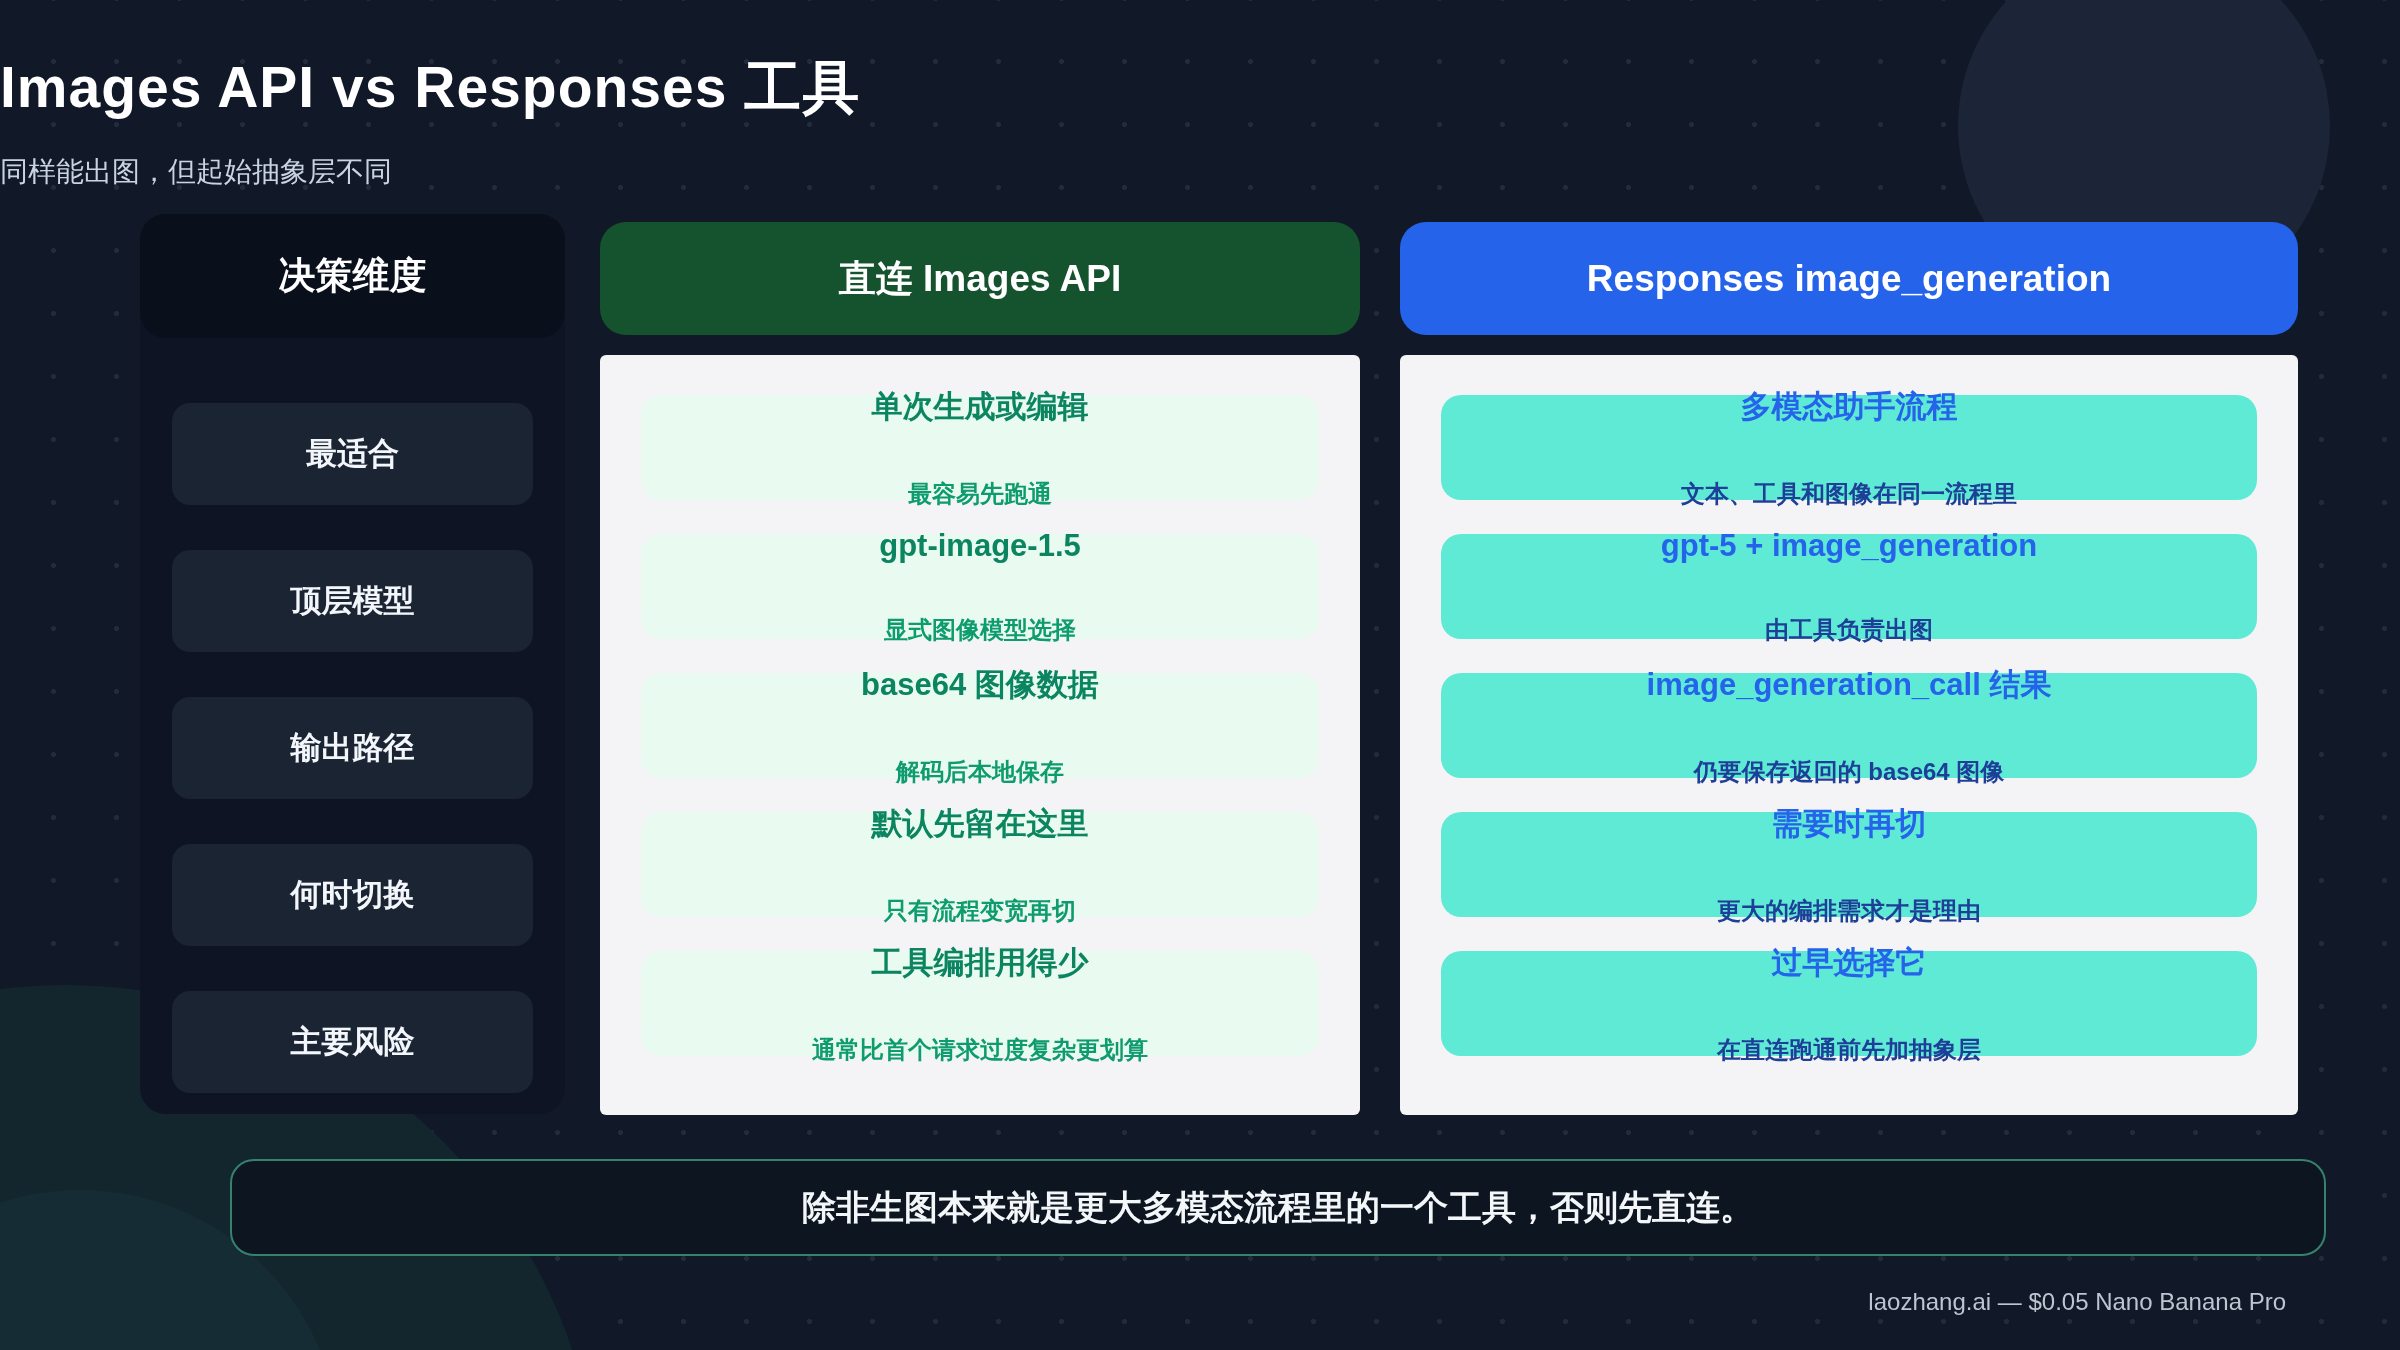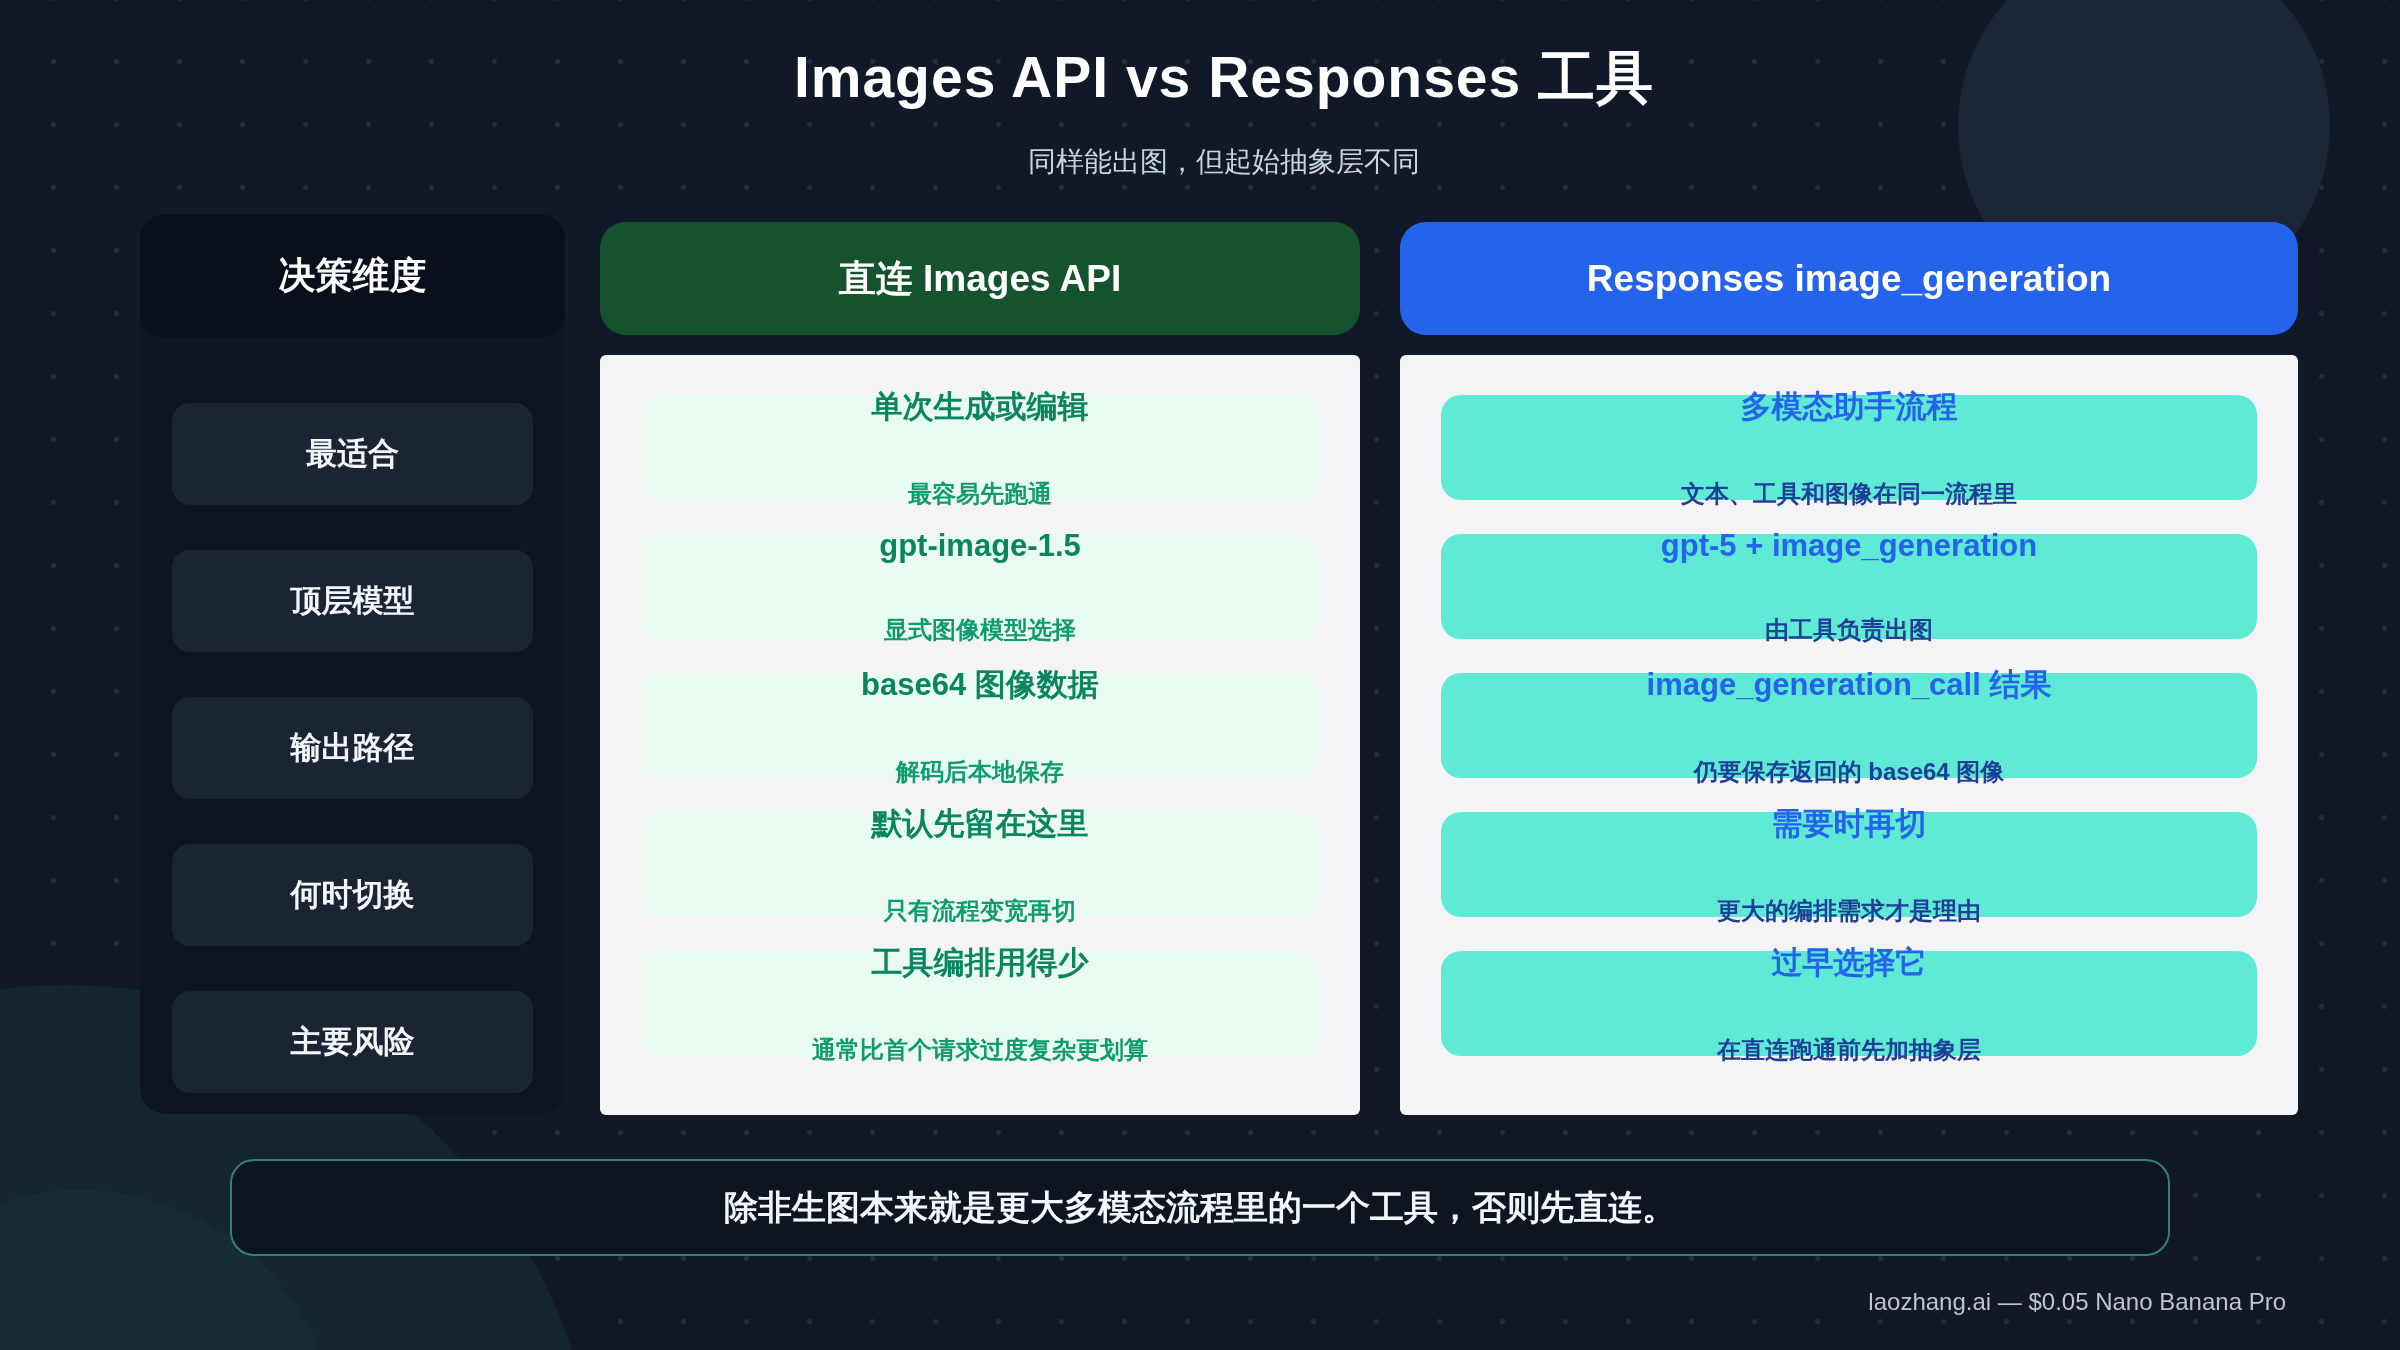--- a/index.html
+++ b/index.html
@@ -16,21 +16,21 @@
     background-image:radial-gradient(circle, rgba(150,170,200,0.13) 2.2px, transparent 2.8px);
     background-size:63px 63px;
     background-position:22px 30px;
     pointer-events:none;
   }
   .circle { position:absolute; border-radius:50%; }
   .circle-tr { left:1958px; top:-60px; width:372px; height:372px; background:#1b2537; }
   .circle-bl { left:-470px; top:985px; width:1070px; height:1070px; background:#13262e; }
   .circle-bl2 { left:-180px; top:1190px; width:520px; height:520px; background:#17313a; opacity:.55; }
 
-  .page-header { position:absolute; top:40px; left:0; right:0; text-align:center; z-index:3;padding-left:48px; }
+  .page-header { position:absolute; top:50px; left:0; right:0; text-align:left; z-index:3; }
   .page-title { font-size:57px; font-weight:bold; letter-spacing:1px; }
   .page-subtitle { margin-top:26px; font-size:28px; color:#c9d4e2; font-weight:500; }
 
   
   .dims-panel {
     position:absolute; left:140px; top:214px; width:425px; height:900px;
     background:#0e1424; border-radius:26px; z-index:2;
   }
   .dims-header {
     height:124px; background:#0a0f1c; border-radius:26px;
@@ -67,21 +67,21 @@
   .col-green .cell { background:#e9faf1; }
   .col-blue  .cell { background:#5eead4;text-align:center; }
   .cell-title { font-size:31px; font-weight:bold; }
   .cell-sub   { font-size:24px; font-weight:600;margin-top:43px; }
   .col-green .cell-title { color:#0b8560; }
   .col-green .cell-sub   { color:#0e9b6d; }
   .col-blue  .cell-title { color:#2563eb; }
   .col-blue  .cell-sub   { color:#1e3f97; }
 
   .banner {
-    position:absolute; left:230px; top:1159px; width:1940px; height:97px;
+    position:absolute; left:230px; top:1159px; width:2096px; height:97px;
     background:#0d1520; border:2px solid #35836f; border-radius:24px;
     display:flex; align-items:center; justify-content:center;
     font-size:34px; font-weight:bold; color:#f4f7fa; z-index:2;
   }
   .footer {
     position:absolute; right:114px; top:1288px;
     font-size:24px; color:#bcc5d2; z-index:2;
   }
 </style>
 </head>

